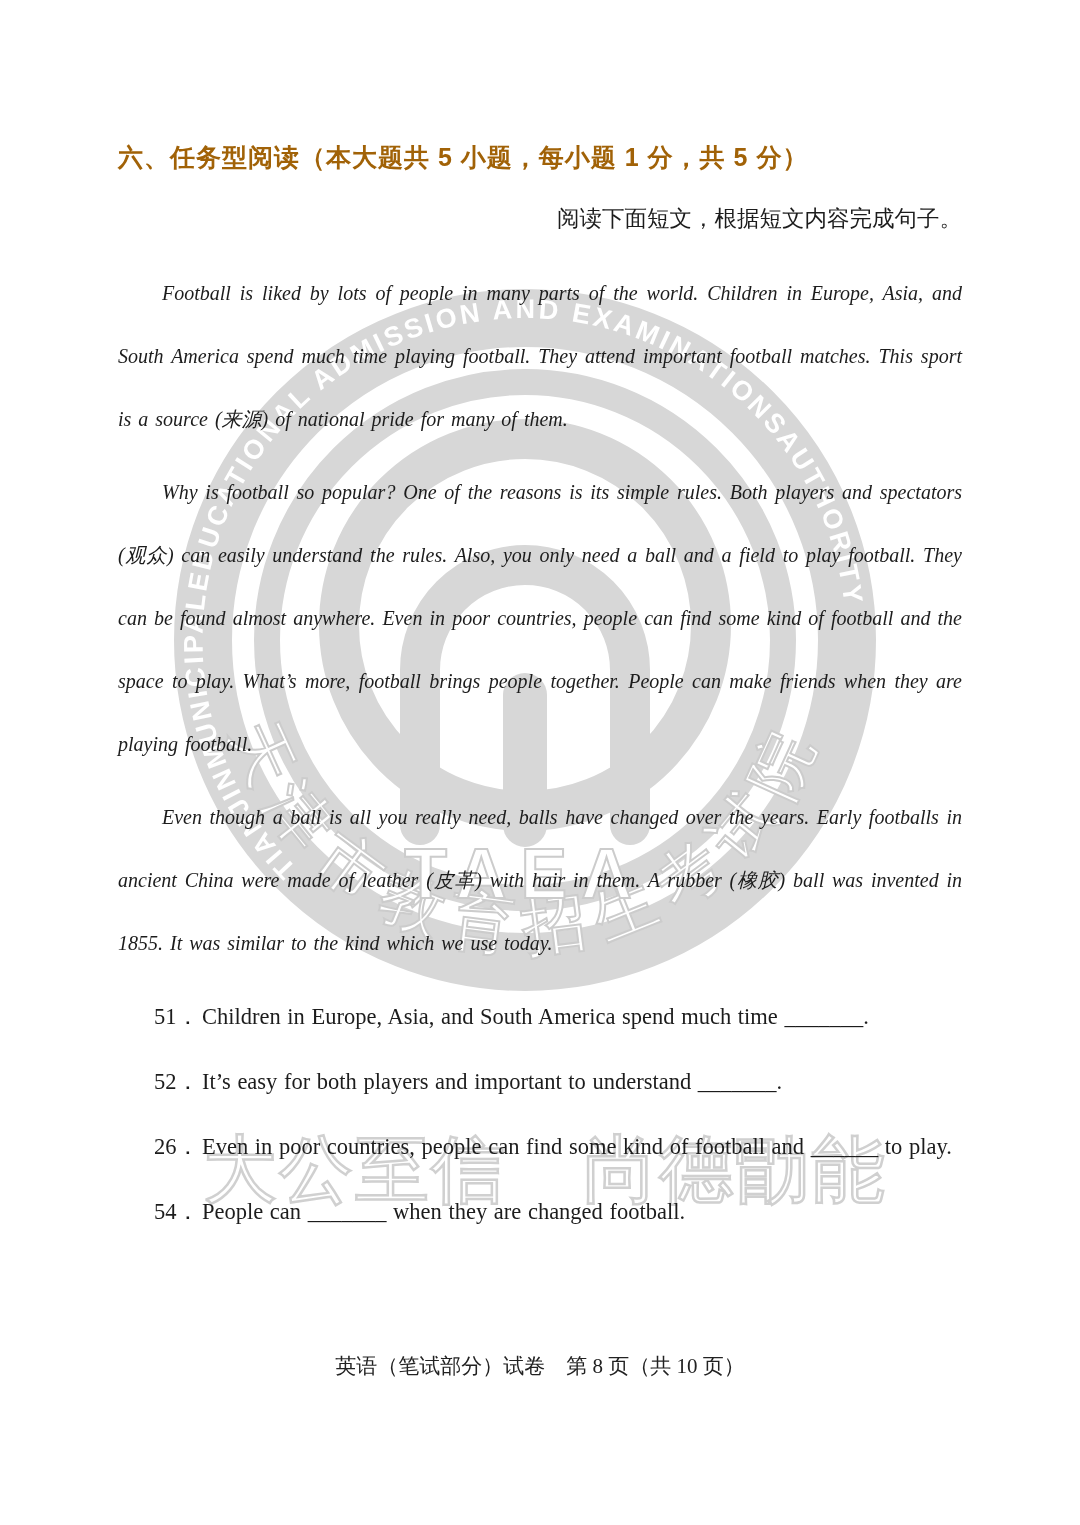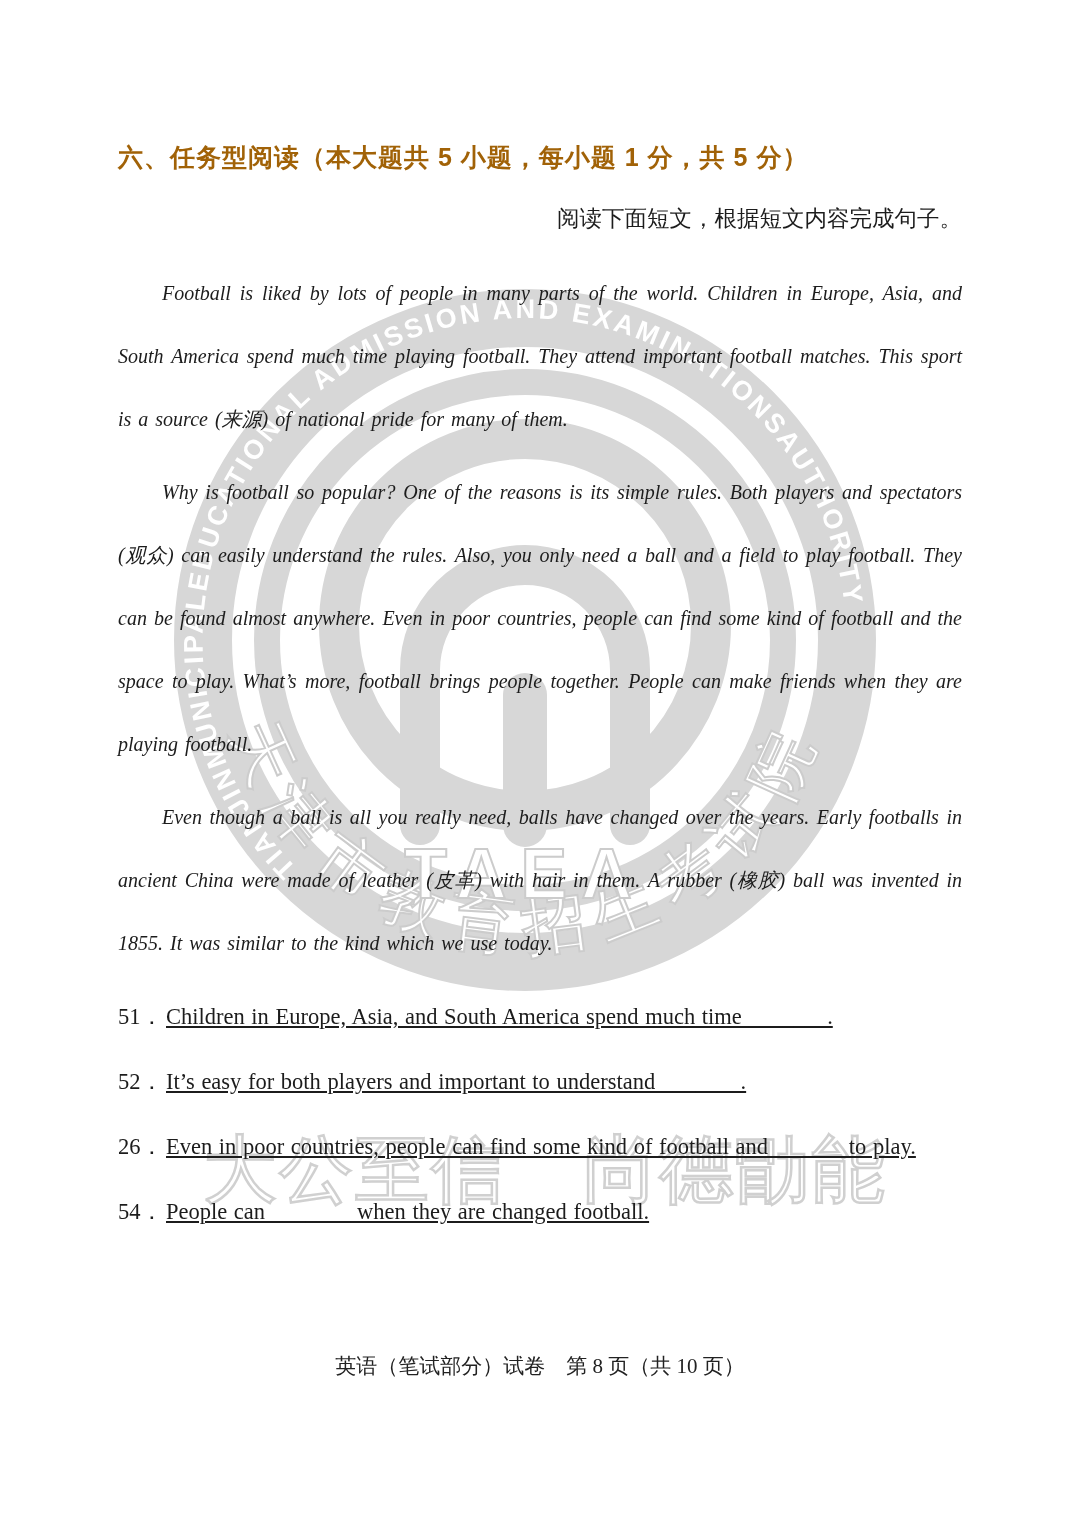--- a/index.html
+++ b/index.html
@@ -56,36 +56,36 @@
     text-align: justify;
     text-indent: 44px;
     word-spacing: 2px;
     font-style: italic;
   }
   .para + .para {
     margin-top: 0;
   }
   .questions {
     margin-top: 8px;
+    margin-left: 36px;
   }
   .question {
     display: flex;
     align-items: flex-start;
     font-size: 22.5px;
     line-height: 63px;
     margin-bottom: 2px;
   }
   .qnum {
     flex: 0 0 48px;
     width: 48px;
   }
   .qtext {
     flex: 1 1 auto;
     word-spacing: 1px;
-    text-decoration: underline;
   }
   .footer {
     position: absolute;
     z-index: 1;
     left: 0;
     right: 0;
     top: 1352px;
     text-align: center;
     font-size: 21px;
     color: #222222;

